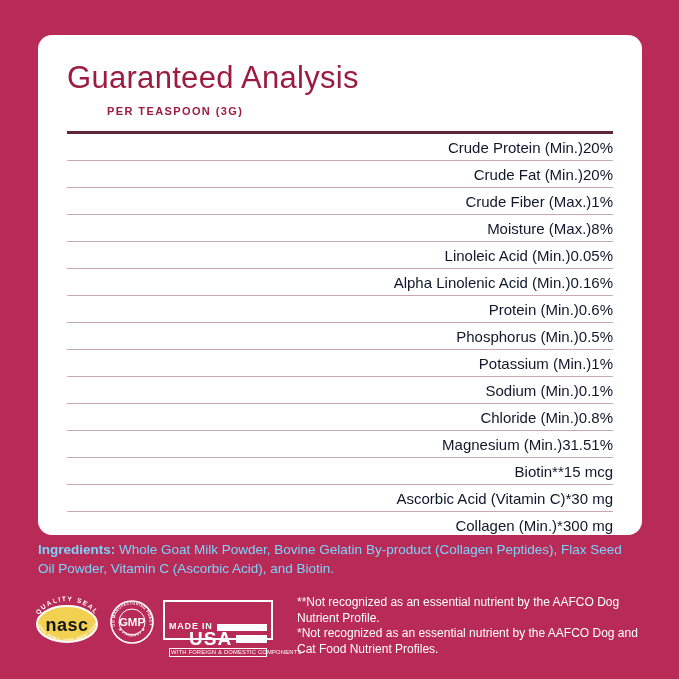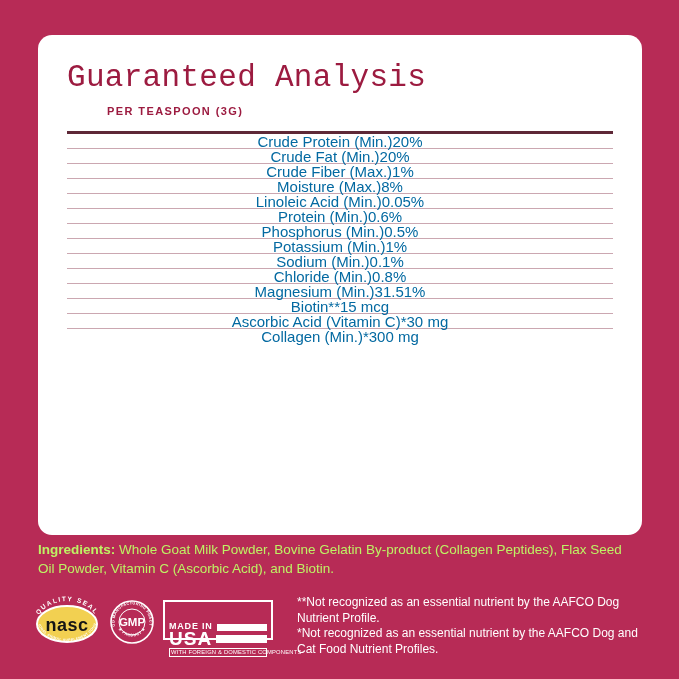--- a/index.html
+++ b/index.html
@@ -15,56 +15,56 @@
   
   .card {
     position: absolute;
     left: 38px; top: 35px;
     width: 604px; height: 500px;
     background: #FFFFFF;
     border-radius: 14px;
     padding: 24px 29px 0 29px;
   }
   .title {
-    font-family: Liberation Mono, monospace;
+    font-family: Liberation Sans, sans-serif;
     font-weight: normal;
     font-size: 31px;
     line-height: 38px;
     letter-spacing: 0.3px;
     color: #9C1B40;
   }
   .subtitle {
     margin-top: 8px;
     font-size: 11px;
     font-weight: bold;
     letter-spacing: 1.4px;
     color: #9C1B40;
     padding-left: 40px;
   }
   .ga-table {
     margin-top: 14px;
     border-top: 3px solid #5E2837;
   }
   .ga-row {
     display: flex;
-    justify-content: center;
+    justify-content: flex-end;
     align-items: center;
-    height: 15px;
+    height: 27px;
     border-bottom: 1px solid #CBA7B1;
     font-size: 15px;
-    color: #0369a1;
+    color: #0f172a;
   }
   .ga-row:last-child { border-bottom: none; }
   .ga-row .val { text-align: right; }
   
   .ingredients {
     position: absolute;
     left: 38px; top: 540px;
     width: 585px;
-    color: #bef264;
+    color: #7dd3fc;
     font-size: 13.5px;
     line-height: 19px;
   }
   .ingredients .ing-label { font-weight: bold; }
   
   .badge-svg { position: absolute; }
   .nasc-svg { left: 30px; top: 594px; }
   .gmp-svg  { left: 109px; top: 598px; }
   .usa-badge {
     position: absolute;
@@ -72,21 +72,21 @@
     width: 110px; height: 40px;
     border: 2px solid #FFFFFF;
     padding: 20px 4px 2px 4px;
     color: #FFFFFF;
   }
   .usa-row { display: flex; align-items: center; }
   .usa-made {
     font-size: 9px; font-weight: bold; letter-spacing: 0.8px; line-height: 9px;
   }
   .usa-usa {
-    font-size: 19px; font-weight: bold; letter-spacing: 1px; line-height: 15px;
+    font-size: 19px; font-weight: bold; letter-spacing: 1px; line-height: 15px; margin-left: 20px;
   }
   .usa-bar { flex: 1; background: #FFFFFF; margin-left: 4px; }
   .usa-bar-1 { height: 7px; margin-top: 1px; }
   .usa-bar-2 { height: 8px; }
   .usa-strip {
     margin-top: 2px;
     border: 1px solid #FFFFFF;
     font-size: 5.8px;
     letter-spacing: 0.2px;
     text-align: center;
@@ -127,20 +127,24 @@
         </div>
       <div class="ga-row">
           <span>Moisture (Max.)</span>
           <span class="val">8%</span>
         </div>
       <div class="ga-row">
           <span>Linoleic Acid (Min.)</span>
           <span class="val">0.05%</span>
         </div>
       <div class="ga-row">
+          <span>Alpha Linolenic Acid (Min.)</span>
+          <span class="val">0.16%</span>
+        </div>
+      <div class="ga-row">
           <span>Protein (Min.)</span>
           <span class="val">0.6%</span>
         </div>
       <div class="ga-row">
           <span>Phosphorus (Min.)</span>
           <span class="val">0.5%</span>
         </div>
       <div class="ga-row">
           <span>Potassium (Min.)</span>
           <span class="val">1%</span>

